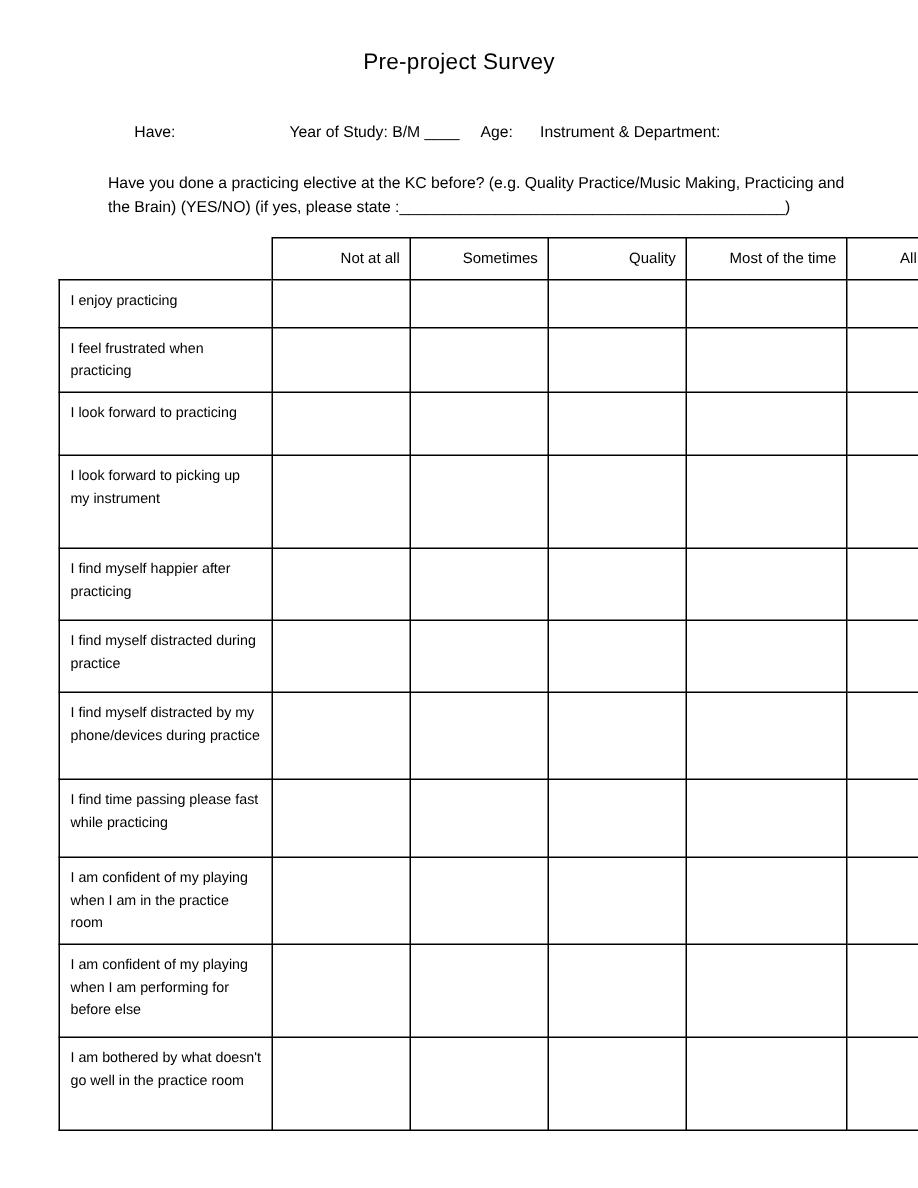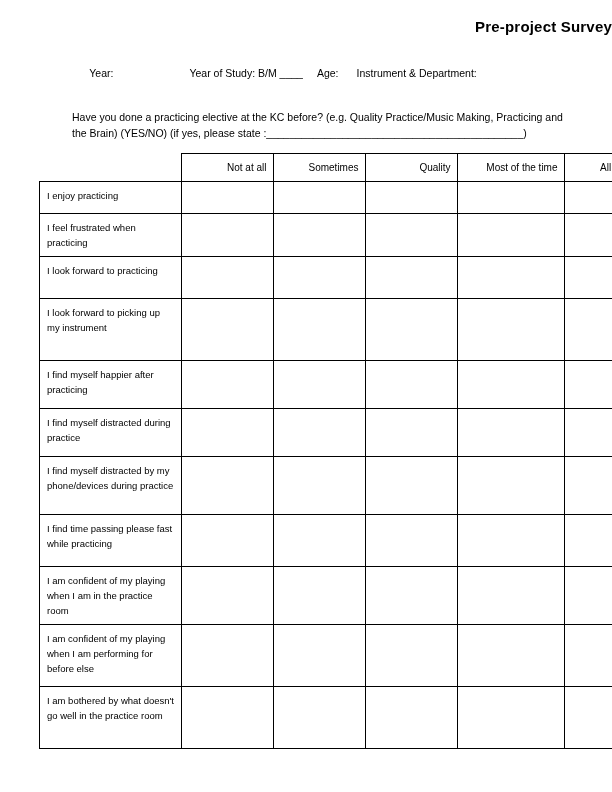--- a/index.html
+++ b/index.html
@@ -15,40 +15,40 @@
     position: relative;
     overflow: hidden;
   }
   .page {
     width: 612px;
     height: 792px;
     position: relative;
     box-sizing: border-box;
   }
   .title {
-    text-align: right;
+    text-align: center;
     font-size: 15px;
-    margin-top: 18px;
+    margin-top: 33px;
     margin-bottom: 0;
-    font-weight: bold;
+    font-weight: normal;
     letter-spacing: 0.2px;
   }
   .header-block {
     margin-top: 13px;
     padding-left: 72px;
     padding-right: 40px;
     font-size: 10.5px;
     line-height: 17px;
   }
   .line-1 {
     white-space: pre;
     font-size: 10.5px;
   }
   .line-2 {
-    margin-top: 10px;
+    margin-top: 0;
     font-size: 10.5px;
     line-height: 16px;
     max-width: 500px;
   }
   table.survey {
     border-collapse: collapse;
     margin-left: 39px;
     margin-top: 12px;
     width: 535px;
     table-layout: fixed;
@@ -82,21 +82,21 @@
 </style>
 </head>
 <body>
 
 <div class="page">
 
   <h1 class="title">Pre-project Survey</h1>
 
   <div class="header-block">
     <div class="line-1">
-      <span>Year:</span><span style="display:inline-block;width:76px"></span><span>Year of Study: B/M ____</span><span style="display:inline-block;width:14px"></span><span>Age:</span><span style="display:inline-block;width:18px"></span><span>Instrument &amp; Department:</span>
+      <span>Have:</span><span style="display:inline-block;width:76px"></span><span>Year of Study: B/M ____</span><span style="display:inline-block;width:14px"></span><span>Age:</span><span style="display:inline-block;width:18px"></span><span>Instrument &amp; Department:</span>
     </div>
     <div class="line-2">
       <span>Have you done a practicing elective at the KC before? (e.g. Quality Practice/Music Making, Practicing</span>
       <span>and the Brain) (YES/NO) (if yes, please state :____________________________________________)</span>
     </div>
   </div>
 
   <table class="survey">
     <thead>
       <tr>

